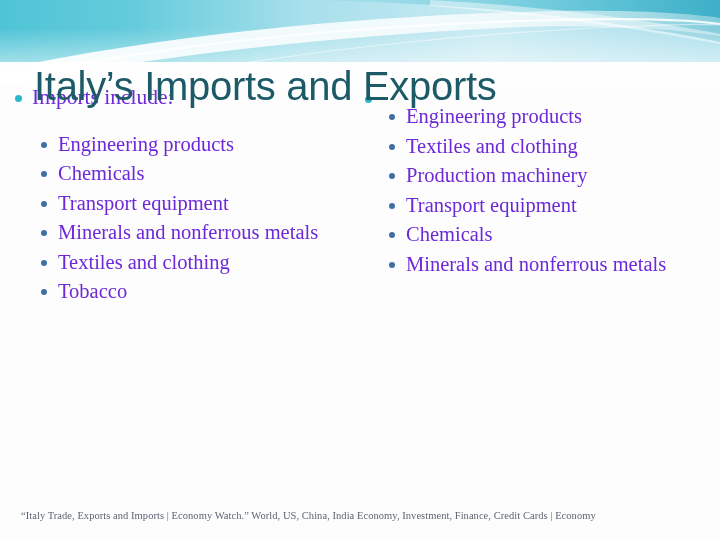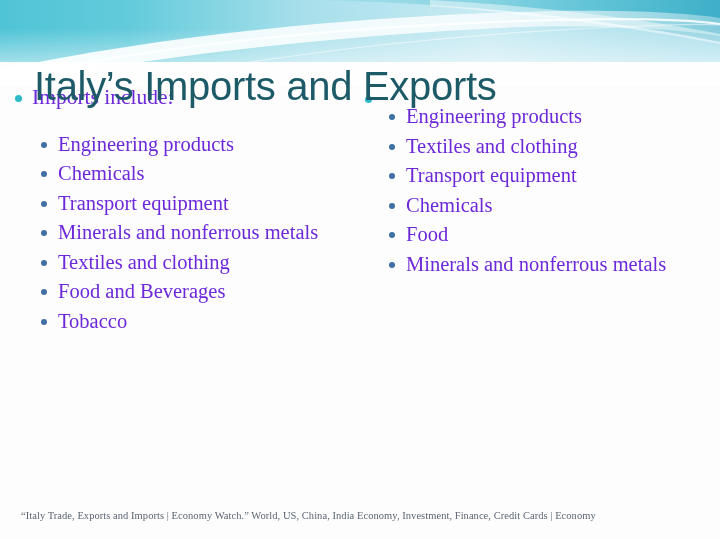--- a/index.html
+++ b/index.html
@@ -196,24 +196,20 @@
       <li class="item lvl2-item">
         <span class="bullet"></span>
         <span class="text">Minerals and nonferrous metals</span>
       </li>
       <li class="item lvl2-item">
         <span class="bullet"></span>
         <span class="text">Textiles and clothing</span>
       </li>
       <li class="item lvl2-item">
         <span class="bullet"></span>
-        <span class="text">Food and Beverages</span>
-      </li>
-      <li class="item lvl2-item">
-        <span class="bullet"></span>
         <span class="text">Tobacco</span>
       </li>
     </ul>
   </div>
 
   <div class="column" id="column-exports">
     <ul class="lvl1">
       <li class="item lvl1-item">
         <span class="bullet"></span>
       </li>
@@ -222,29 +218,29 @@
       <li class="item lvl2-item">
         <span class="bullet"></span>
         <span class="text">Engineering products</span>
       </li>
       <li class="item lvl2-item">
         <span class="bullet"></span>
         <span class="text">Textiles and clothing</span>
       </li>
       <li class="item lvl2-item">
         <span class="bullet"></span>
+        <span class="text">Production machinery</span>
+      </li>
+      <li class="item lvl2-item">
+        <span class="bullet"></span>
         <span class="text">Transport equipment</span>
       </li>
       <li class="item lvl2-item">
         <span class="bullet"></span>
         <span class="text">Chemicals</span>
-      </li>
-      <li class="item lvl2-item">
-        <span class="bullet"></span>
-        <span class="text">Food</span>
       </li>
       <li class="item lvl2-item">
         <span class="bullet"></span>
         <span class="text">Minerals and nonferrous metals</span>
       </li>
     </ul>
   </div>
 
   <div id="citation">
     <span class="cite-line">“Italy Trade, Exports and Imports | Economy Watch.” World, US, China, India Economy, Investment, Finance, Credit Cards | Economy</span>

